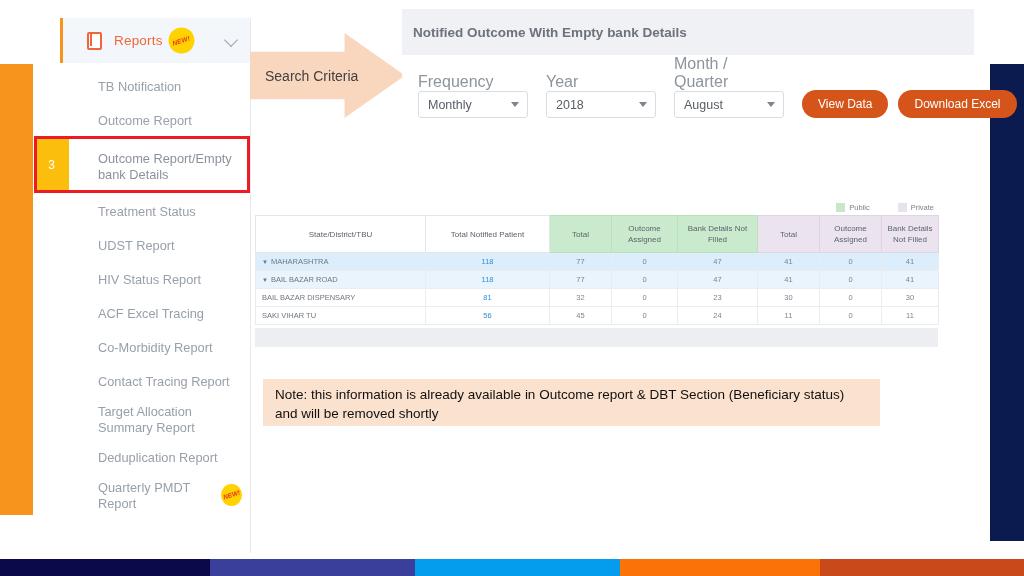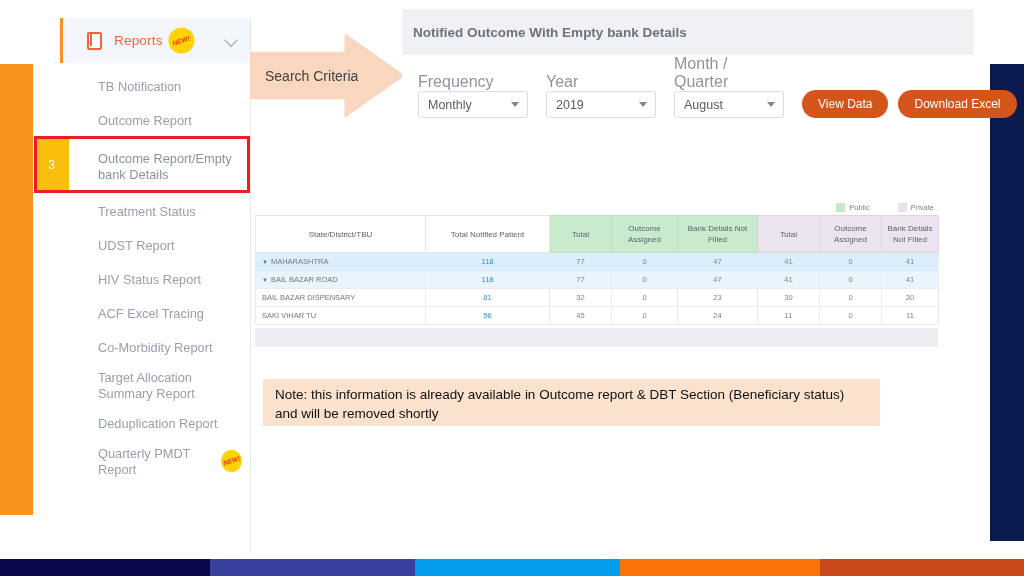--- a/index.html
+++ b/index.html
@@ -237,20 +237,23 @@
       </div>
 
       <div class="nav-item">
         <span class="txt">ACF Excel Tracing</span>
       </div>
 
       <div class="nav-item">
         <span class="txt">Co-Morbidity Report</span>
       </div>
 
+      <div class="nav-item">
+        <span class="txt">Contact Tracing Report</span>
+      </div>
 
       <div class="nav-item">
         <span class="txt">Target Allocation Summary Report</span>
       </div>
 
 
       <div class="nav-item">
         <span class="txt">Deduplication Report</span>
       </div>
 
@@ -277,21 +280,21 @@
         <span class="field-label">Frequency</span>
         <div class="select">
           <span class="val">Monthly</span>
           <span class="caret"></span>
         </div>
       </div>
 
       <div class="field">
         <span class="field-label">Year</span>
         <div class="select">
-          <span class="val">2019</span>
+          <span class="val">2018</span>
           <span class="caret"></span>
         </div>
       </div>
 
       <div class="field">
         <span class="field-label">Month / Quarter</span>
         <div class="select">
           <span class="val">August</span>
           <span class="caret"></span>
         </div>

